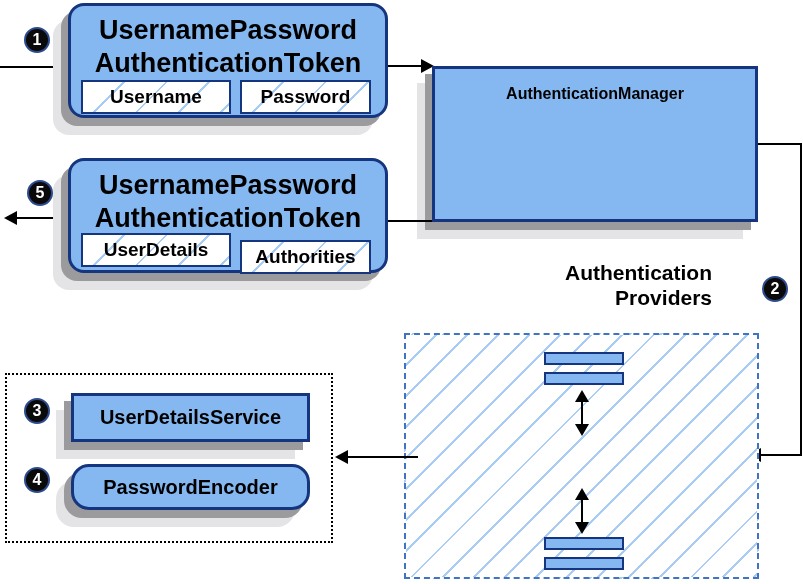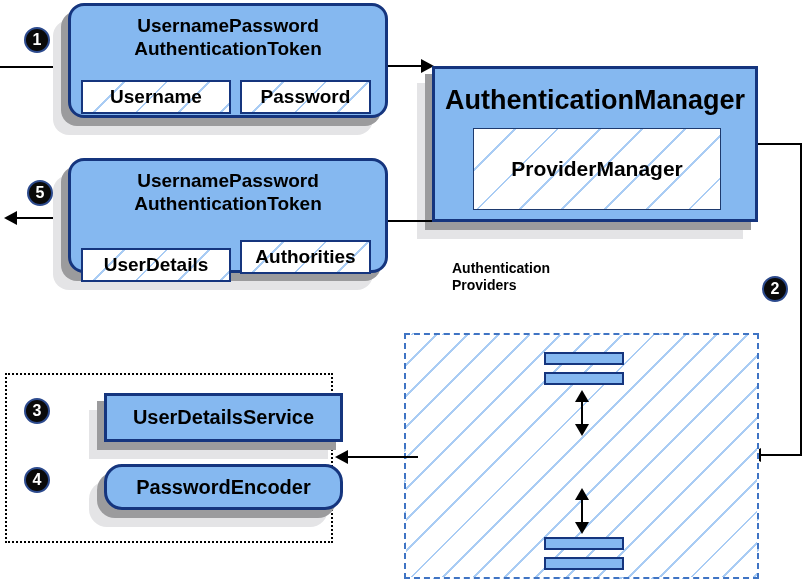--- a/index.html
+++ b/index.html
@@ -22,25 +22,25 @@
     background-color:#ffffff;
     background-image:repeating-linear-gradient(135deg,rgba(0,0,0,0) 0 28px,#a9ccf4 28px 30px);
   }
   .hatch-lg{
     background-color:#ffffff;
     background-image:repeating-linear-gradient(135deg,rgba(0,0,0,0) 0 20px,#a9ccf4 20px 22px);
   }
   .fieldbox{border:2px solid #15357e;font-size:19px;}
   .innerbox{border:1px solid #1e3a6e;font-size:21px;}
 
-  .token-title{font-size:19px;line-height:1.22;text-align:center;width:100%;}
-  .mgr-title{font-size:27px;text-align:center;width:100%;}
+  .token-title{font-size:27px;line-height:1.22;text-align:center;width:100%;}
+  .mgr-title{font-size:16px;text-align:center;width:100%;}
   .dao-text{font-size:22px;}
-  .svc-text{font-size:20px;margin-left:33px;}
-  .prov-heading{font-size:14px;line-height:1.2;text-align:left;}
+  .svc-text{font-size:20px;}
+  .prov-heading{font-size:21px;line-height:1.2;text-align:right;}
 
   
   .hline{background:#000;height:2px;}
   .vline{background:#000;width:2px;}
   .tri-right{width:0;height:0;border-top:7px solid transparent;border-bottom:7px solid transparent;border-left:13px solid #000;}
   .tri-left{width:0;height:0;border-top:7px solid transparent;border-bottom:7px solid transparent;border-right:13px solid #000;}
   .tri-up{width:0;height:0;border-left:7px solid transparent;border-right:7px solid transparent;border-bottom:12px solid #000;}
   .tri-down{width:0;height:0;border-left:7px solid transparent;border-right:7px solid transparent;border-top:12px solid #000;}
 
   
@@ -79,40 +79,37 @@
     <div class="abs hatch-sm fieldbox center" style="left:10px;top:74px;width:150px;height:34px;">
       <span>Username</span>
     </div>
   </div>
 
   <div class="abs hline" style="left:388px;top:65px;width:36px;"></div>
   <div class="abs tri-right" style="left:421px;top:59px;"></div>
 
   <div class="abs bluebox" style="left:432px;top:66px;width:326px;height:156px;">
     <div class="abs mgr-title" style="left:0;top:16px;">AuthenticationManager</div>
-    <div class="abs hatch-sm innerbox center" style="left:38px;top:59px;width:248px;height:82px;">
-      <span>ProviderManager</span>
-    </div>
   </div>
 
   <div class="abs hline" style="left:388px;top:220px;width:44px;"></div>
 
   <div class="abs numcircle" style="left:27px;top:180px;">
     <span>5</span>
   </div>
 
   <div class="abs hline" style="left:16px;top:217px;width:52px;"></div>
   <div class="abs tri-left" style="left:4px;top:211px;"></div>
 
   <div class="abs bluebox rounded" style="left:68px;top:158px;width:320px;height:115px;">
     <div class="abs token-title" style="left:0;top:8px;">
       <span>UsernamePassword</span><br>
       <span>AuthenticationToken</span>
     </div>
-    <div class="abs hatch-sm fieldbox center" style="left:10px;top:87px;width:150px;height:34px;">
+    <div class="abs hatch-sm fieldbox center" style="left:10px;top:72px;width:150px;height:34px;">
       <span>UserDetails</span>
     </div>
     <div class="abs hatch-sm fieldbox center" style="left:169px;top:79px;width:131px;height:34px;">
       <span>Authorities</span>
     </div>
   </div>
 
   <div class="abs hline" style="left:758px;top:143px;width:44px;"></div>
   <div class="abs vline" style="left:800px;top:143px;height:313px;"></div>
   <div class="abs hline" style="left:760px;top:454px;width:42px;"></div>

